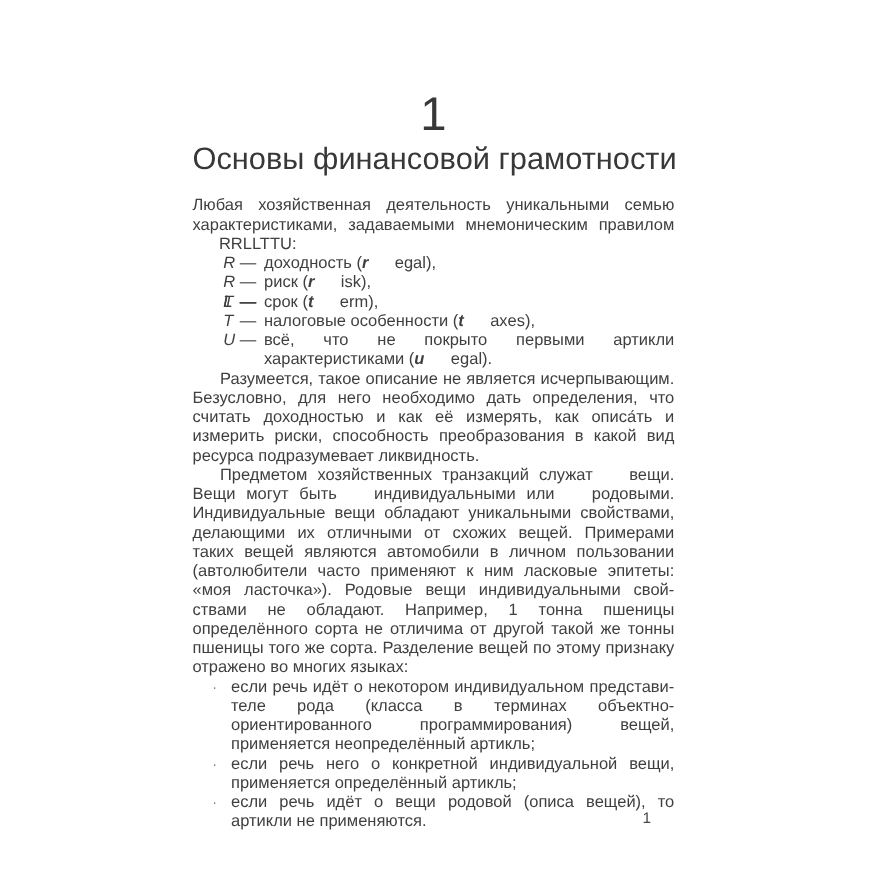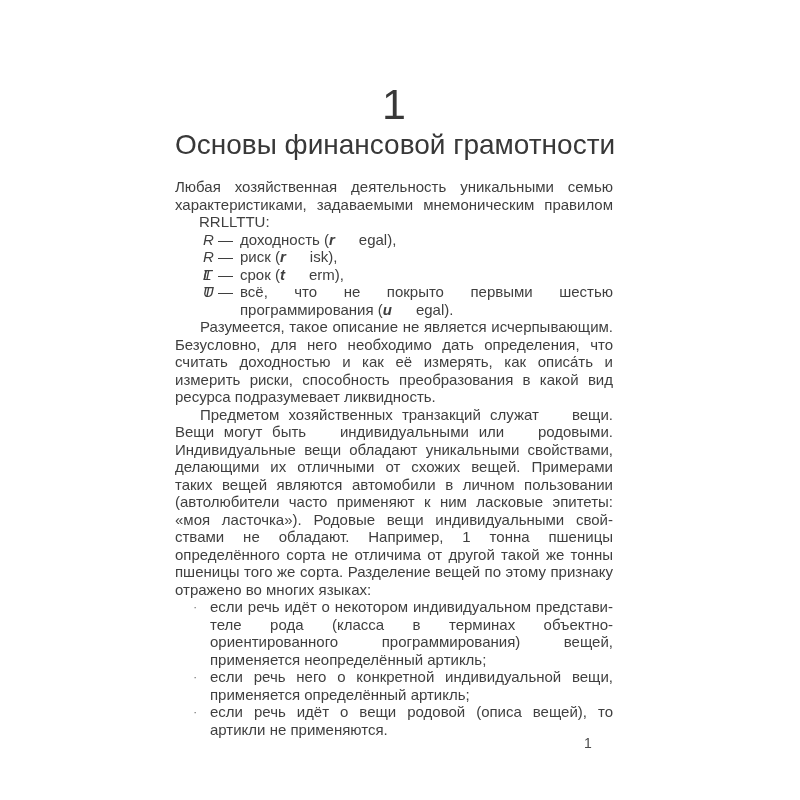--- a/index.html
+++ b/index.html
@@ -65,25 +65,26 @@
             <span class="mn-dash">—</span>
           </div>
           <div class="mn-item">
             <span class="mn-letter">T</span>
             <span class="mn-dash">—</span>
             <span><span>срок (</span><span class="s-bi">t</span><span class="s-i">erm</span><span>),</span></span>
           </div>
           <div class="mn-item">
             <span class="mn-letter">T</span>
             <span class="mn-dash">—</span>
+            <span><span>налоговые особенности (</span><span class="s-bi">t</span><span class="s-i">axes</span><span>),</span></span>
           </div>
           <div class="mn-item">
             <span class="mn-letter">U</span>
             <span class="mn-dash">—</span>
-            <span><span>всё, что не покрыто первыми шестью программирования (</span><span class="s-bi">u</span><span class="s-i">egal</span><span>).</span></span>
+            <span><span>всё, что не покрыто первыми артикли характеристиками (</span><span class="s-bi">u</span><span class="s-i">egal</span><span>).</span></span>
           </div>
         </div>
 
       <p class="indent"><span>Разумеется, такое описание не является исчерпывающим. Безус­ловно, для него необходимо дать определения, что считать доходно­стью и как её измерять, как описа́ть и измерить риски, способность преобразования в какой вид ресурса подразумевает ликвидность.</span></p>
 
       <p class="indent"><span>Предметом хозяйственных транзакций служат </span><span class="s-i">вещи</span><span>. Вещи мо­гут быть </span><span class="s-i">индивидуальными</span><span> или </span><span class="s-i">родовыми</span><span>. Индивидуальные вещи обладают уникальными свойствами, делающими их отличными от схожих вещей. Примерами таких вещей являются автомобили в лич­ном пользовании (автолюбители часто применяют к ним ласковые эпитеты: «моя ласточка»). Родовые вещи индивидуальными свой­ствами не обладают. Например, 1 тонна пшеницы определённого сорта не отличима от другой такой же тонны пшеницы того же сорта. Разделение вещей по этому признаку отражено во многих языках:</span></p>
 
       <div>
 
       <div class="bullet-item">

